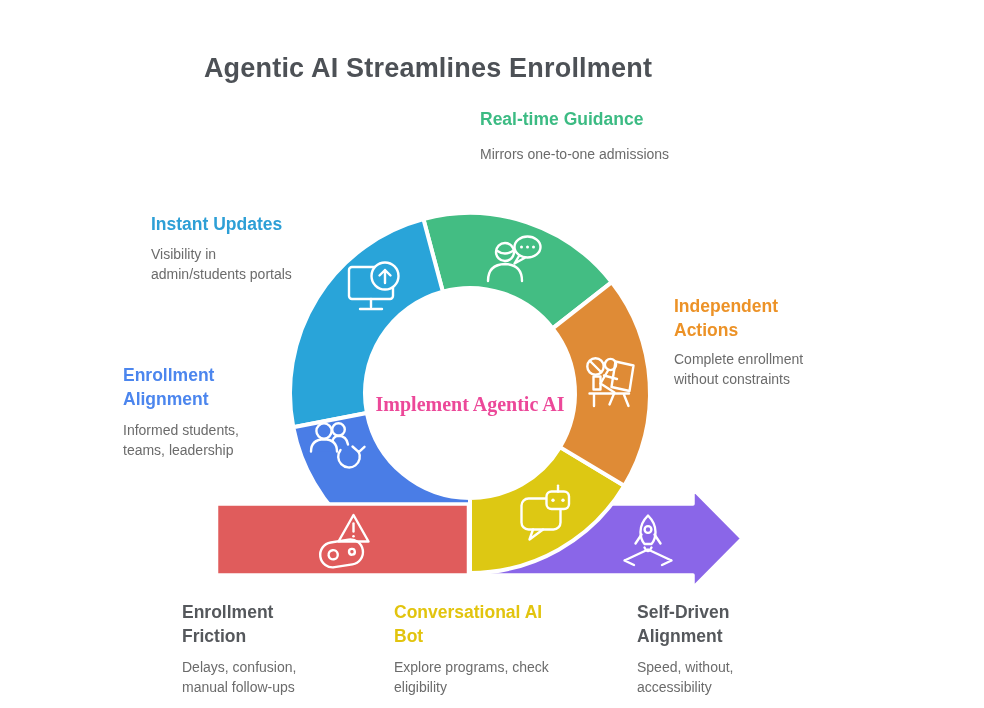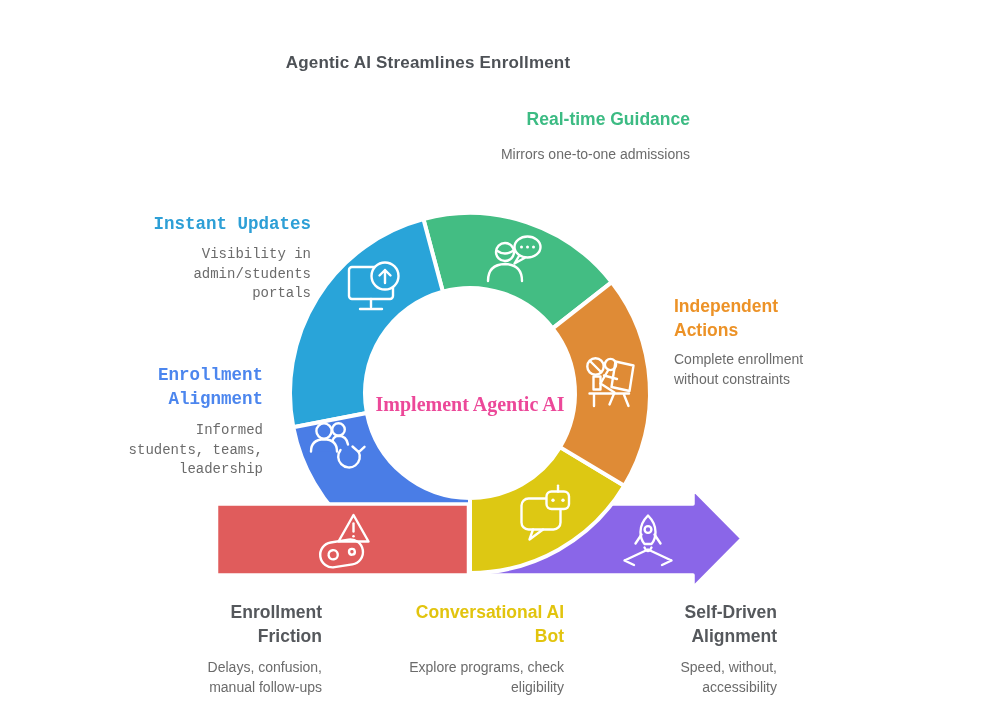--- a/index.html
+++ b/index.html
@@ -3,27 +3,27 @@
 <meta charset="utf-8">
 <style>
   html,body{margin:0;padding:0;background:#ffffff;}
   .stage{
     position:relative;width:984px;height:708px;overflow:hidden;
     font-family:"Liberation Sans", sans-serif;background:#ffffff;
   }
   .stage svg{position:absolute;left:0;top:0;}
   .title{
     position:absolute;left:0;top:53px;width:856px;text-align:center;
-    font-size:17px;font-weight:700;color:#4d5156;letter-spacing:.2px;
+    font-size:27px;font-weight:700;color:#4d5156;letter-spacing:.2px;
   }
   .callout{position:absolute;}
   .callout .h{font-size:17.5px;font-weight:700;line-height:24px;}
   .callout .b{font-size:14px;line-height:19.5px;color:#6b6b6b;margin-top:10px;}
-  .al-c{text-align:right;}
-  .al-r{text-align:right;font-family:Liberation Mono, monospace;}
+  .al-c{text-align:left;}
+  .al-r{}
   .al-l{text-align:left;}
   .h-green{color:#3cbb83;}
   .h-cyan{color:#2d9fd6;}
   .h-orange{color:#ec9227;margin-top:8px;}
   .h-blue{color:#4c86ee;}
   .h-yellow{color:#e2c40e;}
   .h-dark{color:#55585c;}
   .center-label{
     position:absolute;left:370px;top:391px;width:200px;text-align:center;
     font-size:20px;font-weight:700;line-height:26px;color:#ec4899;font-family:Liberation Serif, serif;

